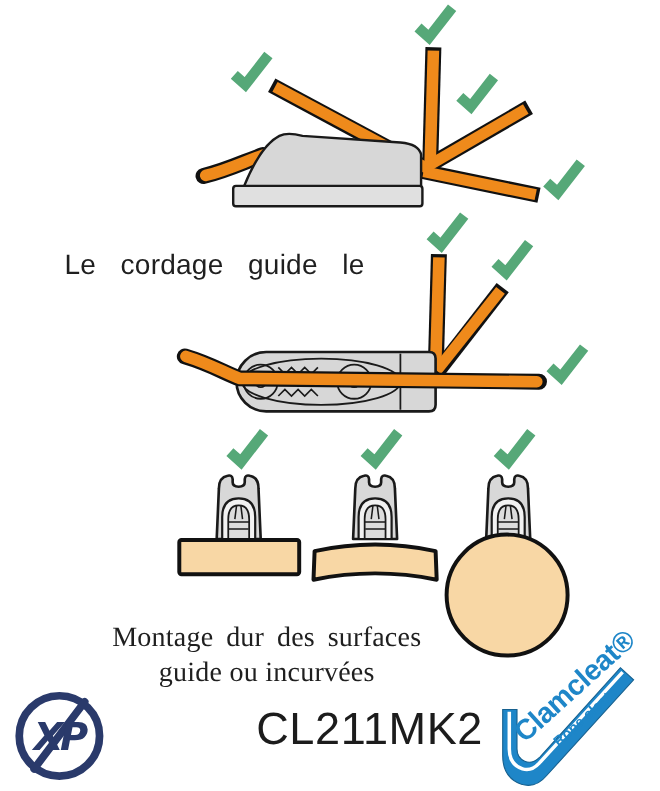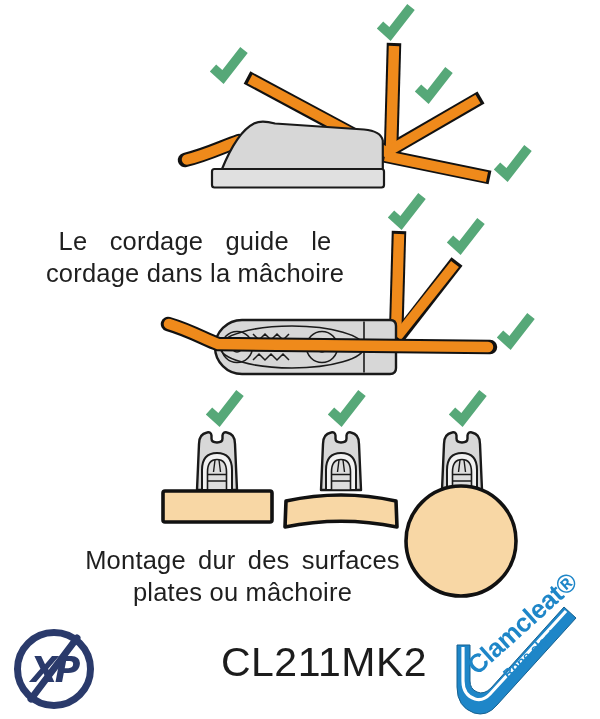--- a/index.html
+++ b/index.html
@@ -8,21 +8,21 @@
     font-family:"Liberation Sans",sans-serif;
   }
   .stage svg{position:absolute;left:0;top:0;}
   .caption{
     position:absolute;color:#1f1f1f;text-align:center;
     font-size:25.5px;line-height:32px;letter-spacing:0.2px;
   }
   .caption .just{word-spacing:15px;white-space:nowrap;}
   .caption2 .just{word-spacing:5px;white-space:nowrap;}
   .product-code{
-    position:absolute;left:214px;top:639px;width:220px;text-align:center;
+    position:absolute;left:226px;top:639px;width:220px;text-align:center;
     font-size:41px;color:#1c1c1c;letter-spacing:0.5px;
   }
 </style>
 </head>
 <body>
 
 <div class="stage">
 
   <svg width="600" height="719" viewBox="0 0 600 719">
     <defs>
@@ -118,23 +118,22 @@
       <path d="M457,645 L457,687 Q457,707 474,713 Q487,717 497,705 L576,618 L564,607 L491,688
                Q484,695 477,692 Q470,689 470,681 L470,645 Z" fill="#1E86C8" stroke="#16608F" stroke-width="1"></path>
       <path d="M463,647 L463,681 Q463,695 475,699 Q483,701.5 490,694 L566,611" fill="none" stroke="#FFFFFF" stroke-width="3.2"></path>
       <text transform="translate(477,676) rotate(-42)" font-size="26" font-weight="bold" font-family="'Liberation Sans', sans-serif" fill="#1E86C8" letter-spacing="-0.5">Clamcleat®</text>
       <text transform="translate(508,679) rotate(-42)" font-size="13" font-weight="bold" font-family="'Liberation Sans', sans-serif" fill="#1E86C8">Rope cleats</text>
     </g>
   </svg>
 
   <div class="caption" style="left:30px;top:225px;width:330px;">
     <div class="just">Le cordage guide le</div>
-    <div>cordage dans la mâchoire</div>
   </div>
 
-  <div class="caption caption2" style="left:65px;top:544px;width:355px;">
+  <div class="caption caption2" style="left:65px;top:563px;width:355px;font-family:Liberation Serif, serif;">
     <div class="just">Montage dur des surfaces</div>
-    <div>plates ou mâchoire</div>
+    <div>guide ou incurvées</div>
   </div>
 
   <div class="product-code">CL211MK2</div>
 
 </div>
 
 </body></html>

